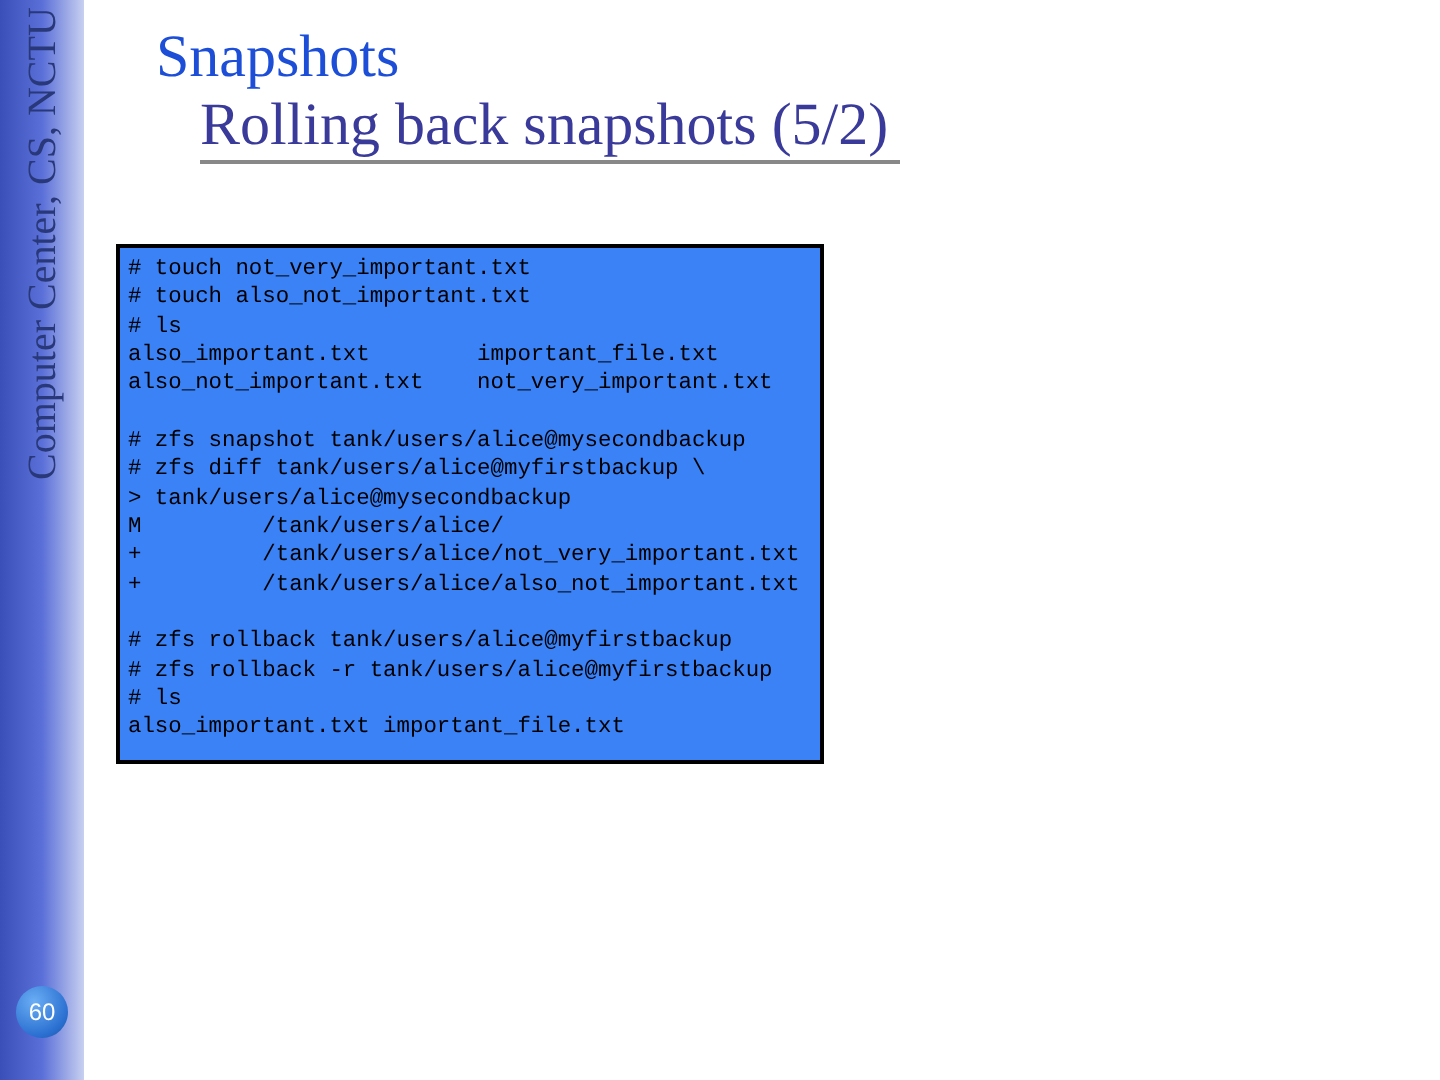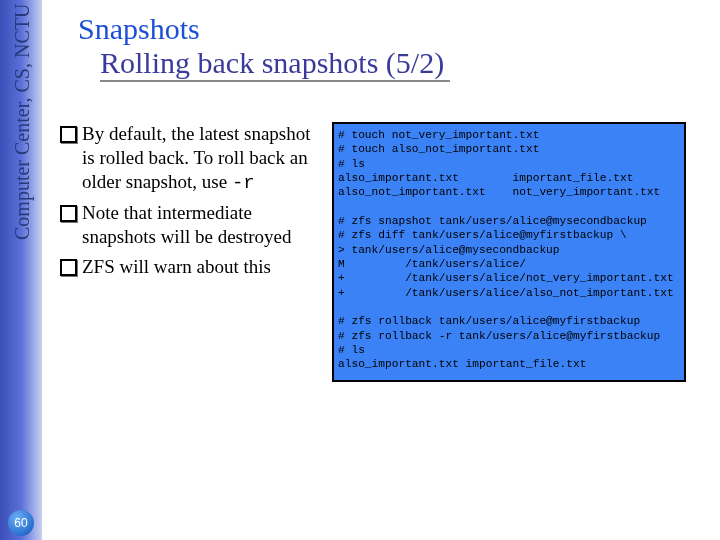--- a/index.html
+++ b/index.html
@@ -84,21 +84,21 @@
     border: 2px solid #000;
     padding: 4px 4px 8px 4px;
     font-family: "Courier New", monospace;
     font-size: 11.2px;
     line-height: 1.28;
     white-space: pre;
     color: #000;
   }
   .page-badge {
     position: absolute;
-    left: 8px; bottom: 4px;
+    left: 8px; bottom: 21px;
     width: 26px; height: 26px;
     border-radius: 50%;
     background: radial-gradient(circle at 35% 30%, #6aaef5, #2a6fd0 70%, #184f9a);
     color: #fff;
     font-family: Arial, sans-serif;
     font-size: 12px;
     display: flex;
     align-items: center;
     justify-content: center;
   }
@@ -109,27 +109,20 @@
 <div class="sidebar-band">
   <div class="sidebar-text-wrap">Computer Center, CS, NCTU</div>
 </div>
 
 <div class="title-block">
   <div class="title-line1">Snapshots</div>
   <div class="title-line2">Rolling back snapshots (5/2)</div>
 </div>
 
 <div class="content-row">
-  <ul class="bullets">
-    <li>
-      <span>By default, the latest snapshot is rolled back. To roll back an older snapshot, use </span><span class="code-inline">-r</span>
-    </li>
-    <li>Note that intermediate snapshots will be destroyed</li>
-    <li>ZFS will warn about this</li>
-  </ul>
 
   <div class="terminal"># touch not_very_important.txt
 # touch also_not_important.txt
 # ls
 also_important.txt        important_file.txt
 also_not_important.txt    not_very_important.txt
 
 # zfs snapshot tank/users/alice@mysecondbackup
 # zfs diff tank/users/alice@myfirstbackup \
 &gt; tank/users/alice@mysecondbackup

